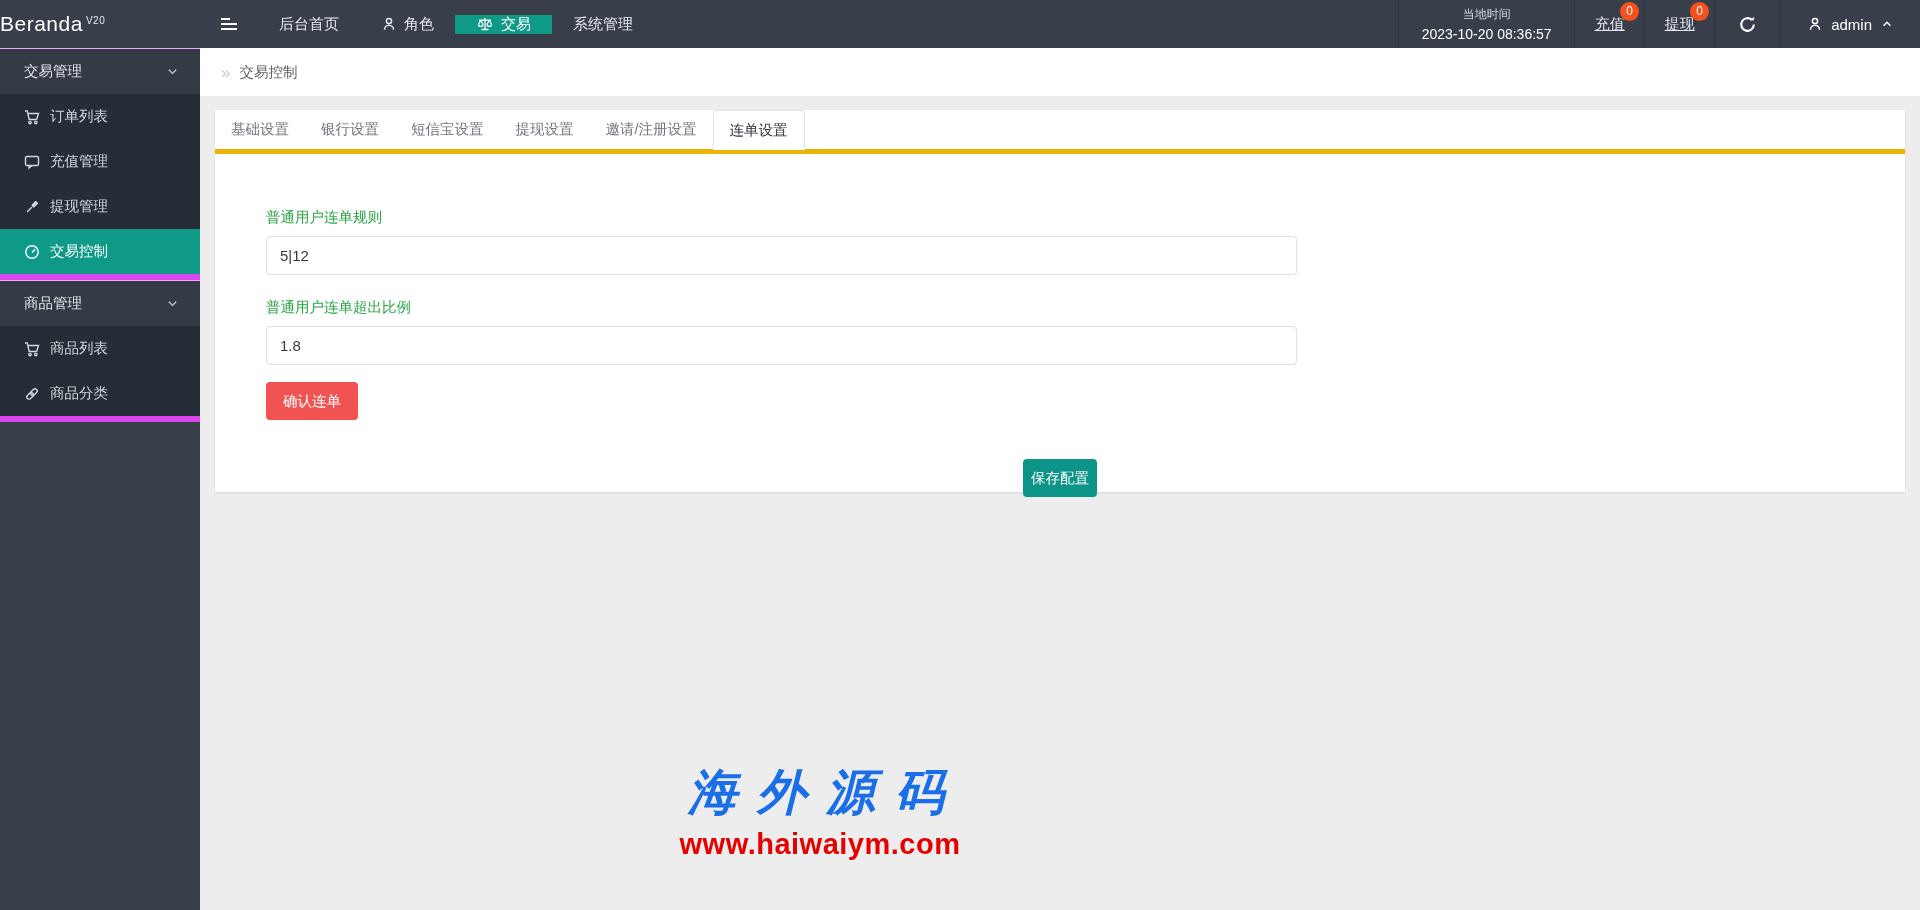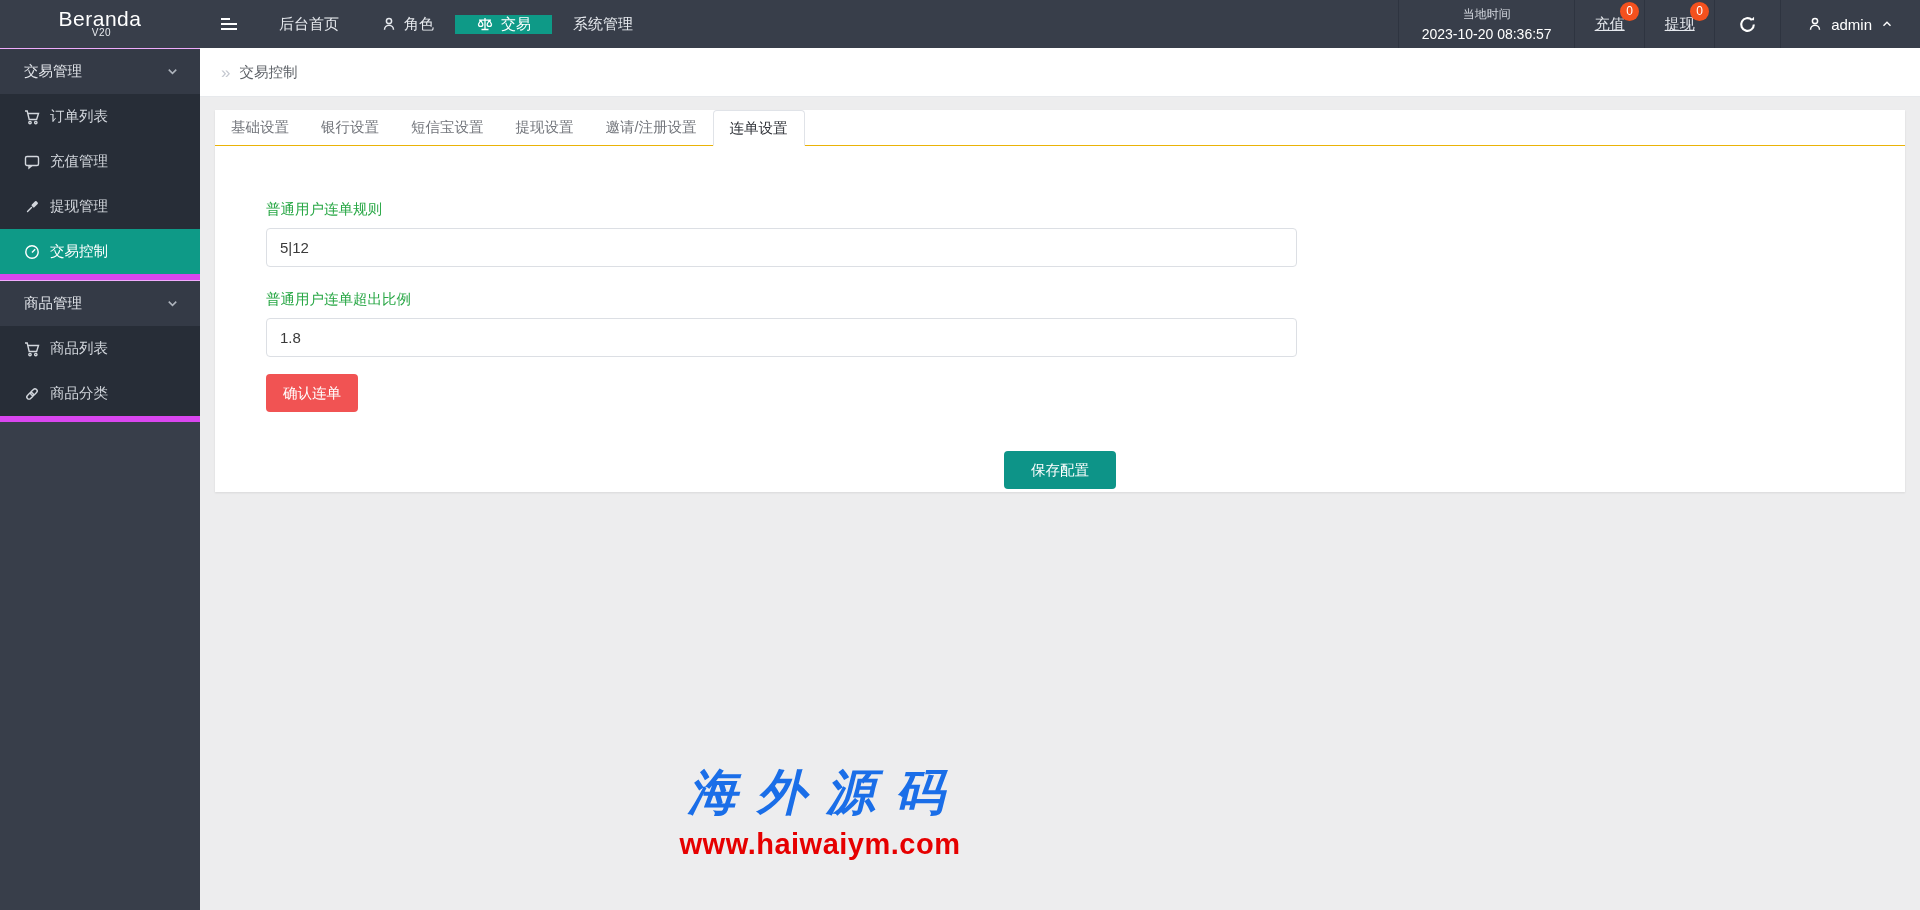--- a/index.html
+++ b/index.html
@@ -7,22 +7,22 @@
   body {
     font-family:"Liberation Sans","DejaVu Sans",sans-serif;
     background:#ededee; position:relative; color:#333;
   }
   
   .topbar {
     position:absolute; top:0; left:0; width:1920px; height:48px;
     background:var(--chrome,#383e4a); display:flex; align-items:stretch; z-index:30;
   }
   .logo {
-    width:200px; display:flex; align-items:center; justify-content:center;
-    color:#fff; font-size:21px; letter-spacing:.5px;flex-direction:column;
+    width:200px; display:flex; align-items:center; justify-content:flex-start;
+    color:#fff; font-size:21px; letter-spacing:.5px;
   }
   .logo sup { font-size:10px; margin-left:3px; transform:translateY(-4px); color:#e8eaee; }
   .tb-btn {
     display:flex; align-items:center; justify-content:center;
     padding:0 20px; color:#e6e9ee; font-size:15px; cursor:pointer;
   }
   .nav-item { display:flex; align-items:center; gap:7px; padding:0 21px; color:#e6e9ee; font-size:15px; cursor:pointer; }
   .nav-item.active { background:var(--accent,#0e9a87); color:#fff; }
   .tb-right { margin-left:auto; display:flex; align-items:stretch; }
   .tb-sect { border-left:1px solid #2e3440; display:flex; align-items:center; justify-content:center; }
@@ -63,21 +63,21 @@
     display:flex; align-items:center; padding-left:21px; gap:9px;
   }
   .bc-arrow { color:#c4c8d0; font-size:17px; line-height:1; }
   .bc-arrow::before { content:"\00BB"; }
   .bc-title { color:#5d6167; font-size:14.5px; }
   .card {
     margin:13px 15px 0 15px; background:#fff; height:382px;
     box-shadow:0 1px 2px rgba(0,0,0,.09); position:relative;
   }
   
-  .tabs { display:flex; border-bottom:1px solid #eab308; height:36px; align-items:stretch; }
+  .tabs { display:flex; border-bottom:5px solid #eab308; height:44px; align-items:stretch; }
   .tab {
     padding:0 16px; display:flex; align-items:center; font-size:14.5px;
     color:#73767c; cursor:pointer; background:transparent;
   }
   .tab.active {
     background:#fff; color:#2f3238;
     border:1px solid #e0e3e8; border-bottom:1px solid #fff;
     margin-bottom:-1px; border-radius:4px 4px 0 0;
   }
   
@@ -88,21 +88,21 @@
     padding:0 13px; font-size:15px; color:#3a3a3a; outline:none; background:#fff;
     font-family:"Liberation Sans","DejaVu Sans",sans-serif;
   }
   .field + .field { margin-top:23px; }
   .btn {
     border:none; border-radius:4px; color:#fff; font-size:14.5px;
     cursor:pointer; font-family:"Liberation Sans","DejaVu Sans",sans-serif;
   }
   .btn-danger { background:var(--danger,#f15353); width:92px; height:38px; margin-top:17px; }
   .save-row { text-align:center; margin-top:39px; }
-  .btn-save { background:var(--accent2,#0d9488); width:112px; height:38px; }
+  .btn-save { background:var(--accent2,#0d9488); width:74px; height:38px; }
   
   .watermark { position:absolute; top:760px; left:820px; transform:translateX(-50%); text-align:center; z-index:5; }
   .wm-title {
     font-family:"DejaVu Serif","Liberation Serif",serif; font-style:italic; font-weight:bold;
     font-size:49px; color:var(--wmblue,#1a6ee8); letter-spacing:20px; white-space:nowrap; padding-left:12px;
   }
   .wm-url { font-weight:bold; font-size:29px; color:var(--wmred,#e60000); margin-top:2px; letter-spacing:.5px; }
 </style>
 </head>
 <body>

